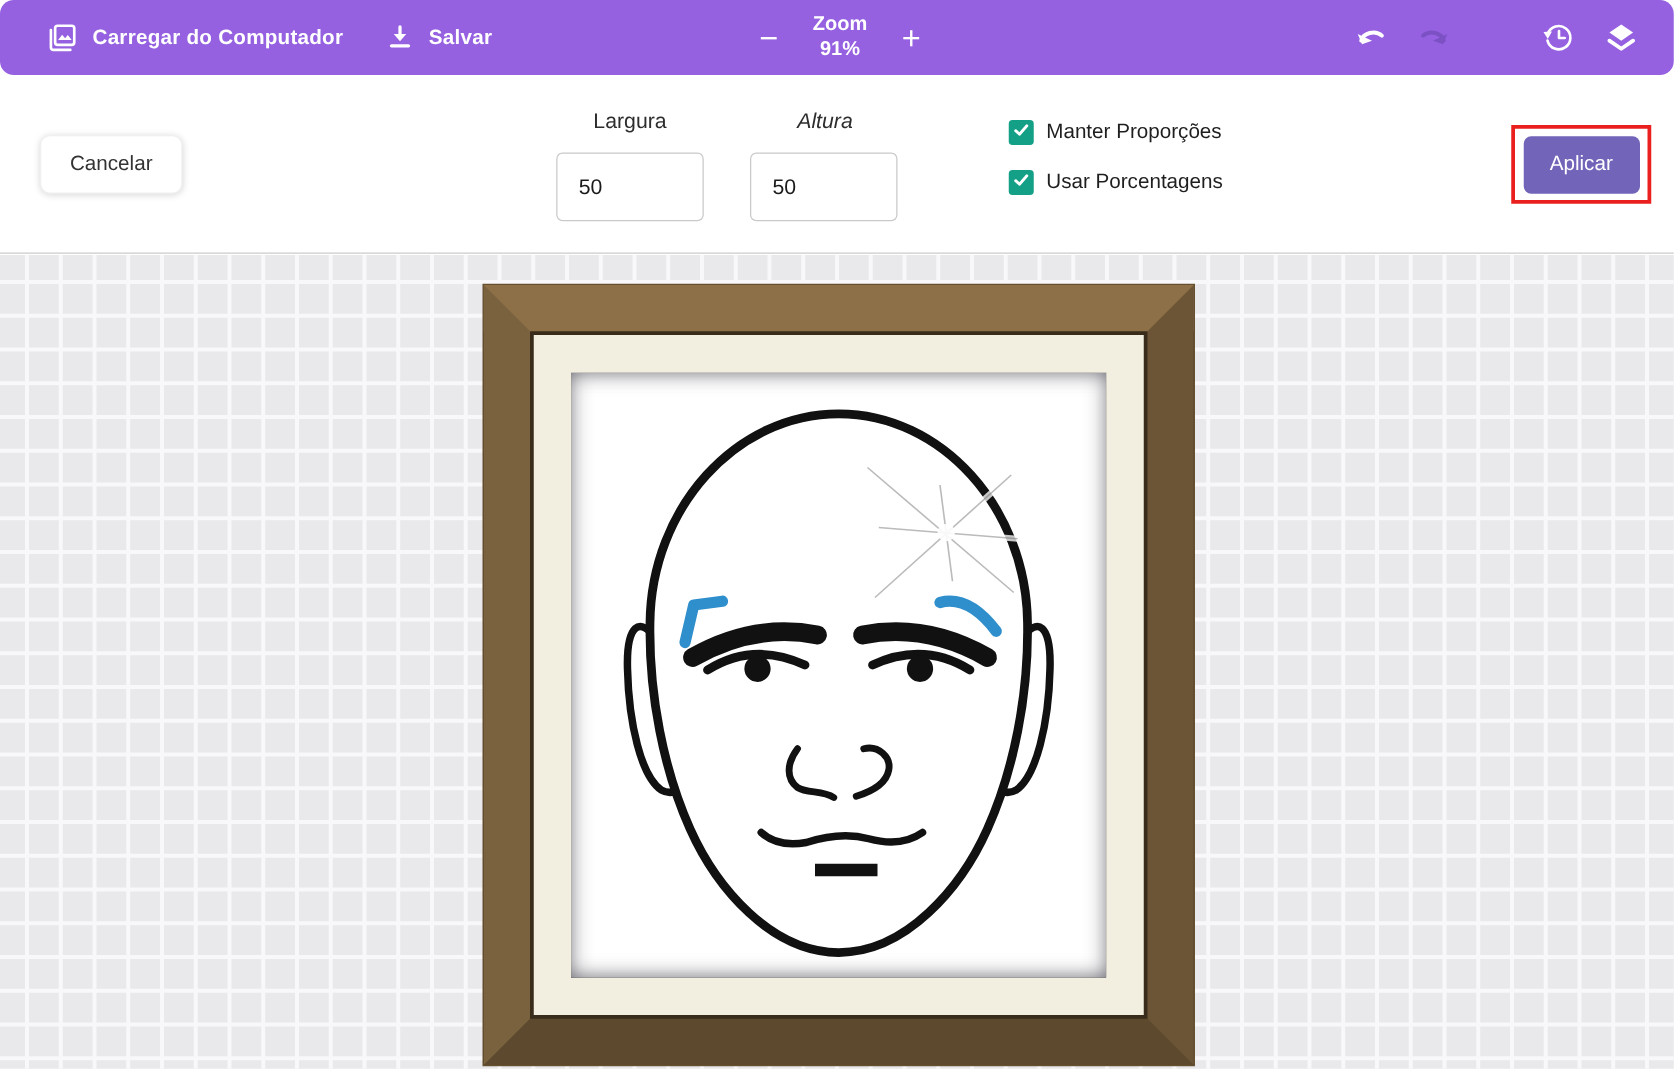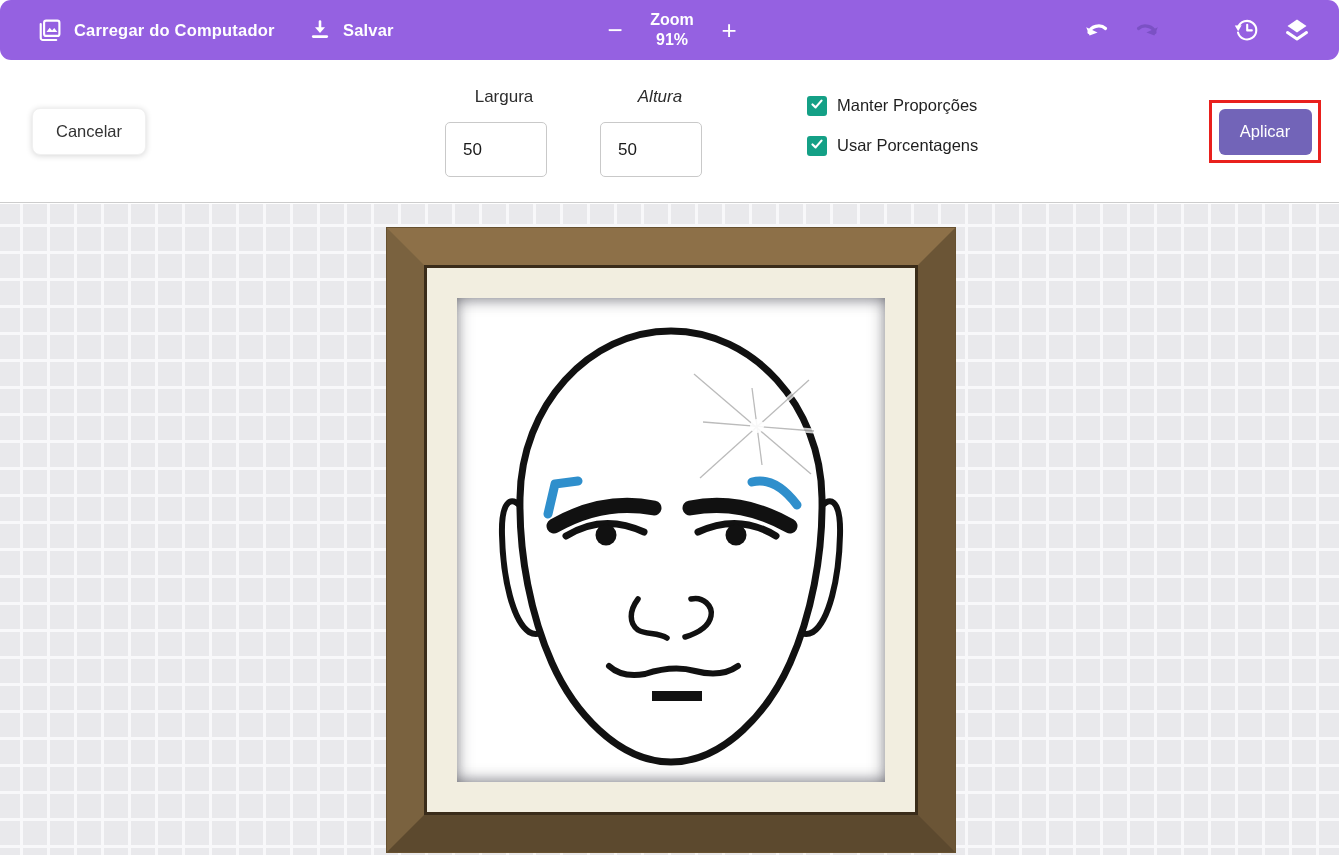--- a/index.html
+++ b/index.html
@@ -35,21 +35,21 @@
   .resizebar { position:absolute; left:0; top:60px; width:1339px; height:143px;
     background:#fff; border-bottom:1px solid #cccccc; }
   .cancel-btn { position:absolute; left:32px; top:48px; width:114px; height:47px;
     background:#fff; border:1px solid #f0f0f0; border-radius:8px;
     box-shadow:0 1px 6px rgba(0,0,0,.16); font-size:16.5px; color:#333; cursor:pointer;
     font-family:"Liberation Sans",sans-serif; }
   .field-label { position:absolute; top:27px; width:120px; text-align:center;
     font-size:17px; color:#2d2d2d; }
   .lbl-w { left:444px; }
   .lbl-h { left:600px;font-style:italic; }
-  .num-input { position:absolute; top:62px; width:102px; height:55px;
+  .num-input { position:absolute; top:62px; width:118px; height:55px;
     border:1px solid #c9c9c9; border-radius:5px; font-size:17px; color:#1a1a1a;
     padding-left:17px; font-family:"Liberation Sans",sans-serif; outline:none; }
   .in-w { left:445px; }
   .in-h { left:600px; }
   .chk-row { position:absolute; left:760px; display:flex; align-items:flex-start; gap:10px; cursor:pointer;margin-left:47px; }
   .chk-row.r1 { top:36px; }
   .chk-row.r2 { top:76px; }
   .chk-box { width:20px; height:20px; border-radius:3px; background:#14a086;
     display:flex; align-items:center; justify-content:center; flex:none; }
   .chk-lbl { font-size:16.5px; color:#1f1f1f; }

